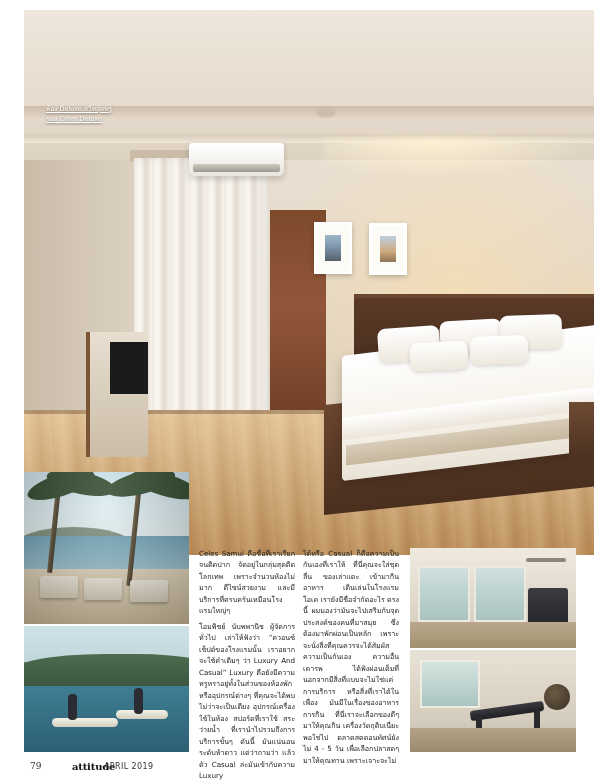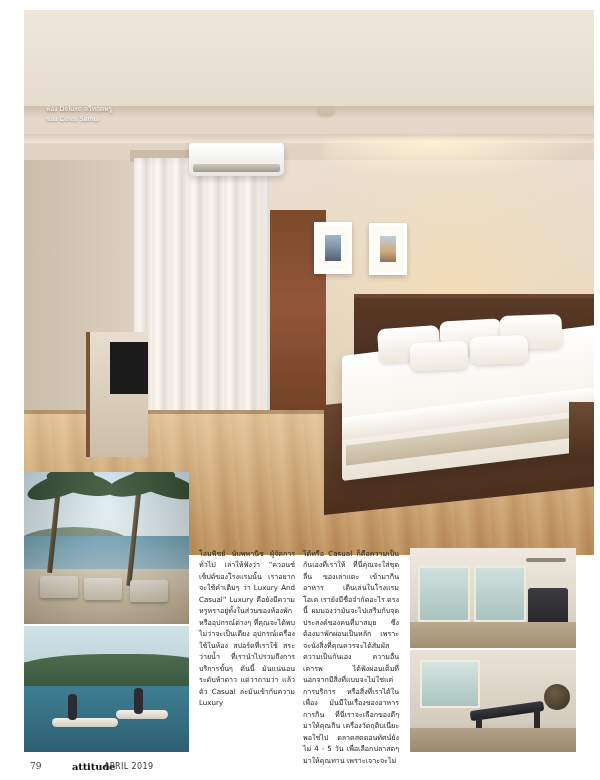--- a/index.html
+++ b/index.html
@@ -199,20 +199,21 @@
 
   
   .hero-caption {
     position: absolute; left: 22px; top: 95px;
     color: #ffffff;
     font-size: 6.5px;
     line-height: 1.5;
     font-family: "DejaVu Sans", sans-serif;
     text-shadow: 0 1px 2px rgba(0,0,0,.5);
     width: 120px;
+    text-decoration: underline;
   }
 
   
   .photo-a {
     position: absolute; left: 24px; top: 472px; width: 165px; height: 152px;
     overflow: hidden; background: #79a9c4;
   }
   .pa-sky { position:absolute; left:0; top:0; width:100%; height:48%;
     background: linear-gradient(180deg,#cfe6ef,#eaf3f3);}
   .pa-sea { position:absolute; left:0; top:42%; width:100%; height:24%;
@@ -371,21 +372,21 @@
       <div class="pillow p5"></div>
 
       <div class="nightstand"></div>
 
       <div class="cabinet"></div>
       <div class="tv"></div>
     </div>
 
     <div class="hero-caption">
       <div>ห้อง Deluxe สวีทสุดหรู</div>
-      <div>ของ Celes Samui</div>
+      <div>ของ Celes Deluxe</div>
     </div>
   </div>
 
   <div class="photo-a">
     <div class="pa-sky"></div>
     <div class="pa-hill"></div>
     <div class="pa-sea"></div>
     <div class="pa-sand"></div>
 
     <div class="palm palm-trunk" style="left:28px; top:6px;"></div>
@@ -424,20 +425,21 @@
     <div class="pd-wall"></div>
     <div class="pd-win"></div>
     <div class="pd-wheel"></div>
     <div class="pd-bench"></div>
     <div class="pd-leg" style="left:66px; top:64px;"></div>
     <div class="pd-leg" style="left:124px; top:58px;"></div>
     <div class="pd-floor"></div>
   </div>
 
   <div class="col col-1">
+    <p>Celes Samui คือชื่อที่เราเรียกจนติดปาก จัดอยู่ในกลุ่มสุดติดโลกเทพ เพราะจำนวนห้องไม่มาก ดีไซน์สวยงาม และมีบริการที่ครบครันเหมือนโรงแรมใหญ่ๆ</p>
     <p>โอมพิชย์ นับพพานิช ผู้จัดการทั่วไป เล่าให้ฟังว่า “ควอนซ์เซ็ปต์ของโรงแรมนั้น เราอยากจะใช้คำเดิมๆ ว่า Luxury And Casual” Luxury คือยังมีความหรูหราอยู่ทั้งในส่วนของห้องพัก หรืออุปกรณ์ต่างๆ ที่คุณจะได้พบ ไม่ว่าจะเป็นเตียง อุปกรณ์เครื่องใช้ในห้อง สปอร์ตที่เราใช้ สระว่ายน้ำ ที่เรานำไปรวมถึงการบริการขั้นๆ ดันนี้ มันแน่นอน ระดับห้าดาว แต่ว่าถามว่า แล้วตัว Casual ล่ะมันเข้ากับความ Luxury</p>
   </div>
 
   <div class="col col-2">
     <p>ได้หรือ Casual ก็คือความเป็นกันเองที่เราให้ ที่นี่คุณจะใส่ชุดลื่น ของเล่าแตะ เข้ามากินอาหาร เดินเล่นในโรงแรม โอเค เรายังมีชื่อจำกัดอะไร ตรงนี้ ผมมองว่ามันจะไปเสริมกับจุดประสงค์ของคนที่มาสมุย ซึ่งต้องมาพักผ่อนเป็นหลัก เพราะจะนั่งสิ่งที่คุณควรจะได้สัมผัส ความเป็นกันเอง ความอื่นเคารพ ได้ฟังผ่อนเต็มที่ นอกจากมีสิ่งที่แบบจะไม่ใช่แค่การบริการ หรือสิ่งที่เราได้ในเพื่อง มันมีในเรื่องของอาหารการกิน ที่นี่เราจะเลือกของดีๆ มาให้คุณกิน เครื่องวัตถุดิบเนี่ยะพอใช่ไป ตลาดสดตอนทัศน์ยังไม่ 4 - 5 วัน เพื่อเลือกปลาสดๆ มาให้คุณทาน เพราะเจาะจะไม่</p>
   </div>
 
   <div class="footer">
     <div class="folio">79</div>
     <div class="masthead">attitude</div>

